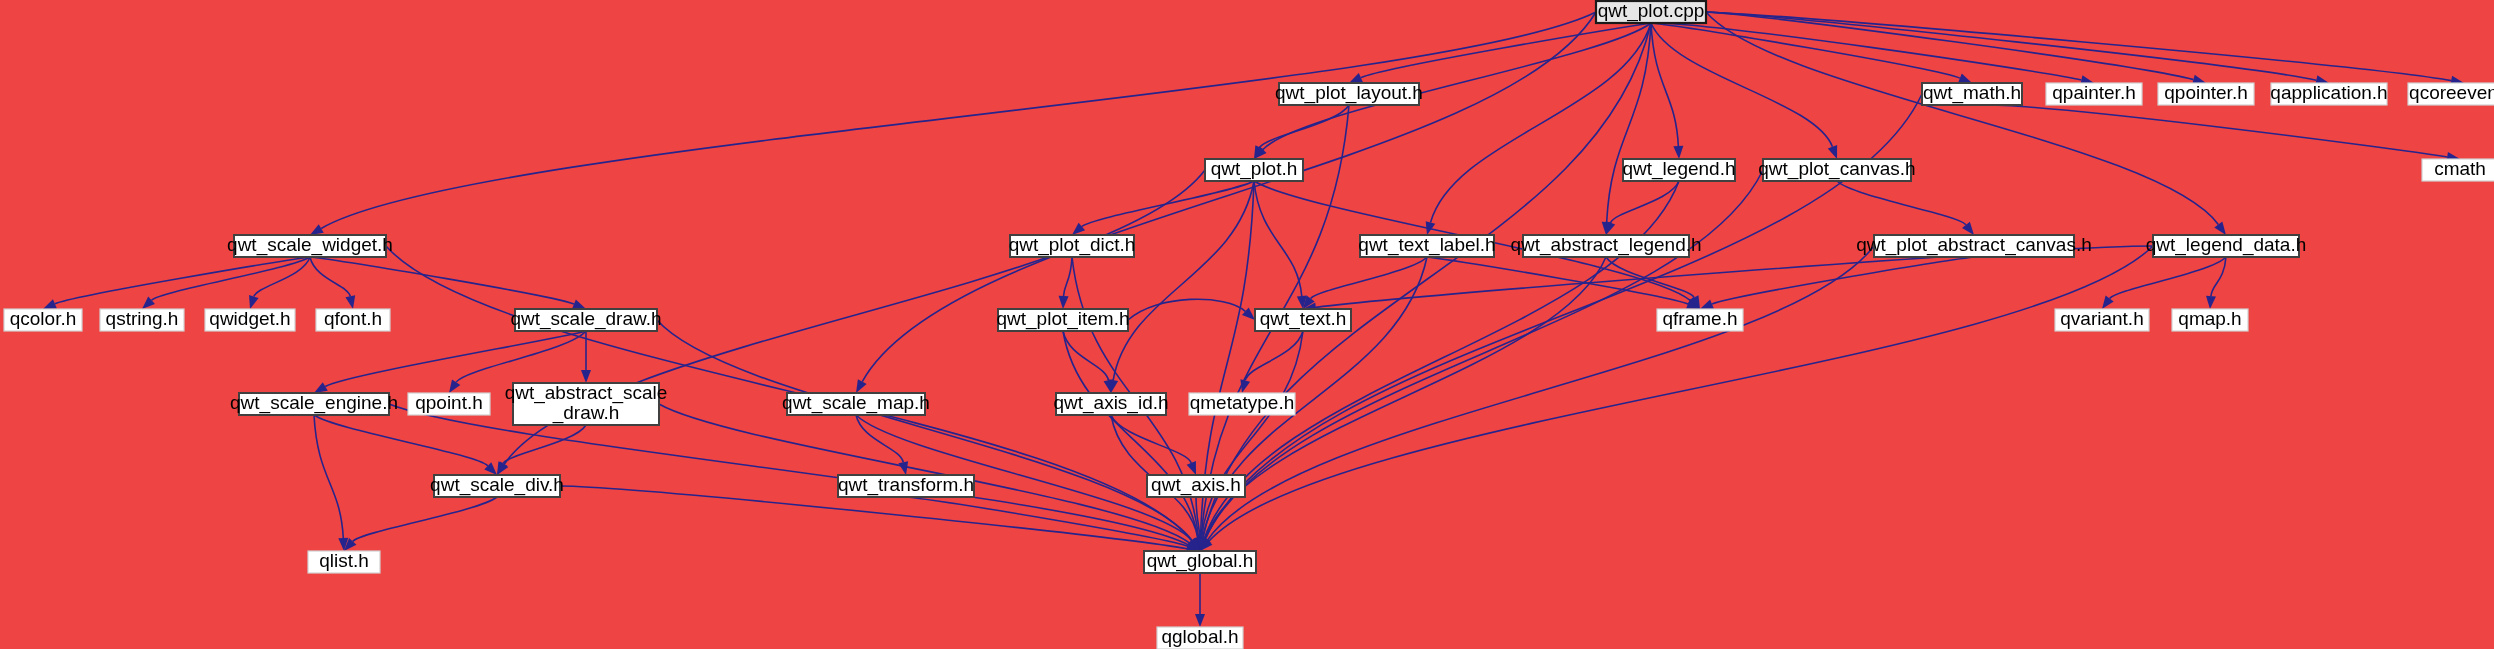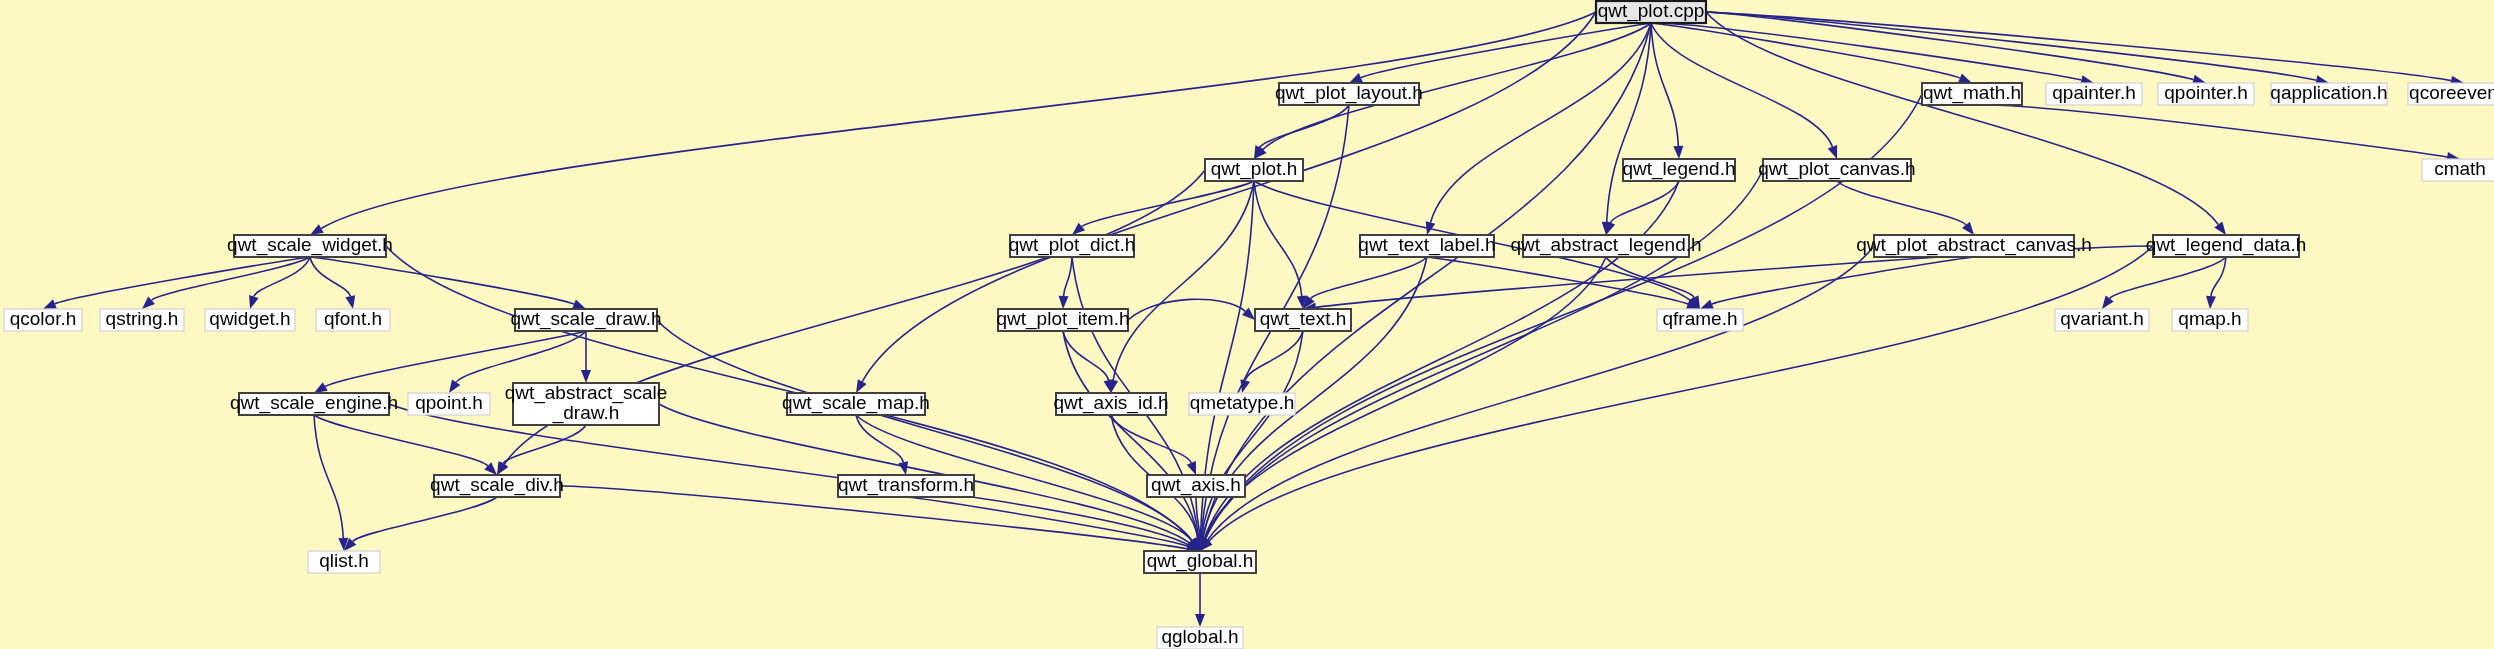--- a/index.html
+++ b/index.html
@@ -1,17 +1,17 @@
 <!DOCTYPE html>
 <html><head>
 <meta charset="utf-8">
 <style>
   html,body{margin:0;padding:0;background:#ffffff;}
   body{font-family:"Liberation Sans",sans-serif;}
-  #graph-root{position:relative;width:2494px;height:649px;background:#fef9c3;overflow:hidden;text-align:center;}
+  #graph-root{position:relative;width:2494px;height:649px;background:#ef4444;overflow:hidden;text-align:center;}
   #graph-svg{position:absolute;left:0;top:0;width:2494px;height:649px;}
   .node-label{
     font-family:"Liberation Sans",sans-serif;
     font-size:19px;
     fill:#000000;
     text-anchor:middle;
     dominant-baseline:middle;
     pointer-events:none;
     white-space:pre;
   }

